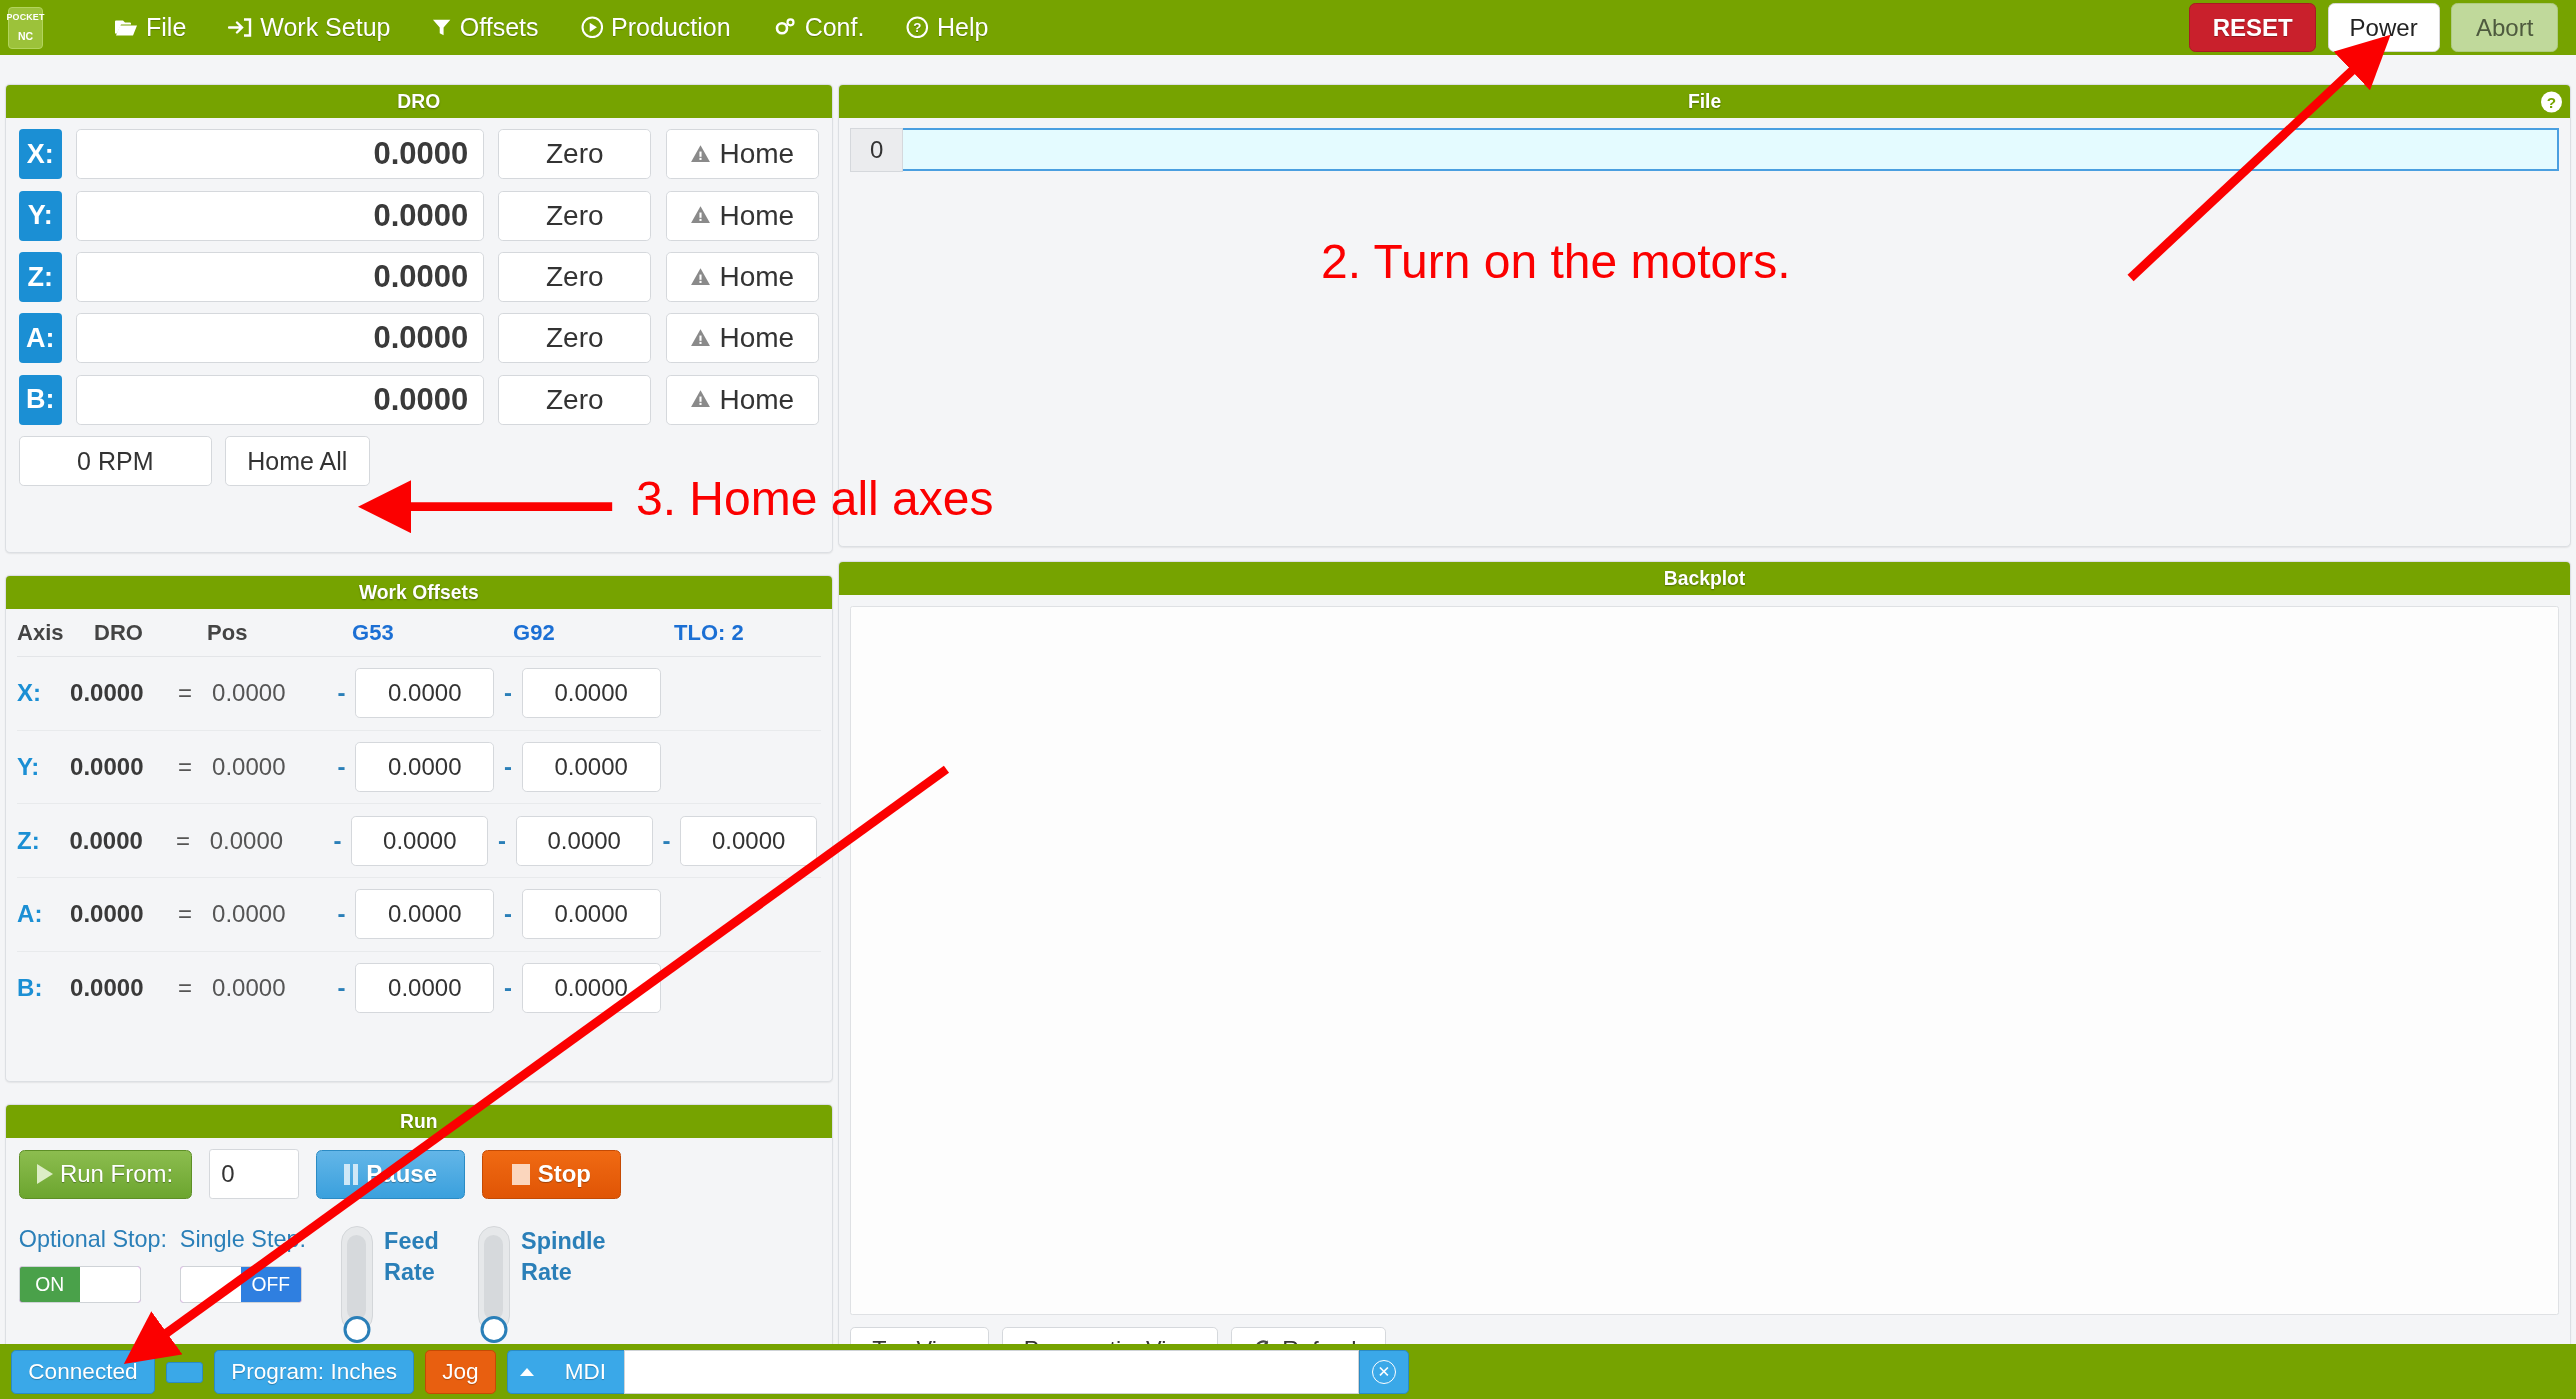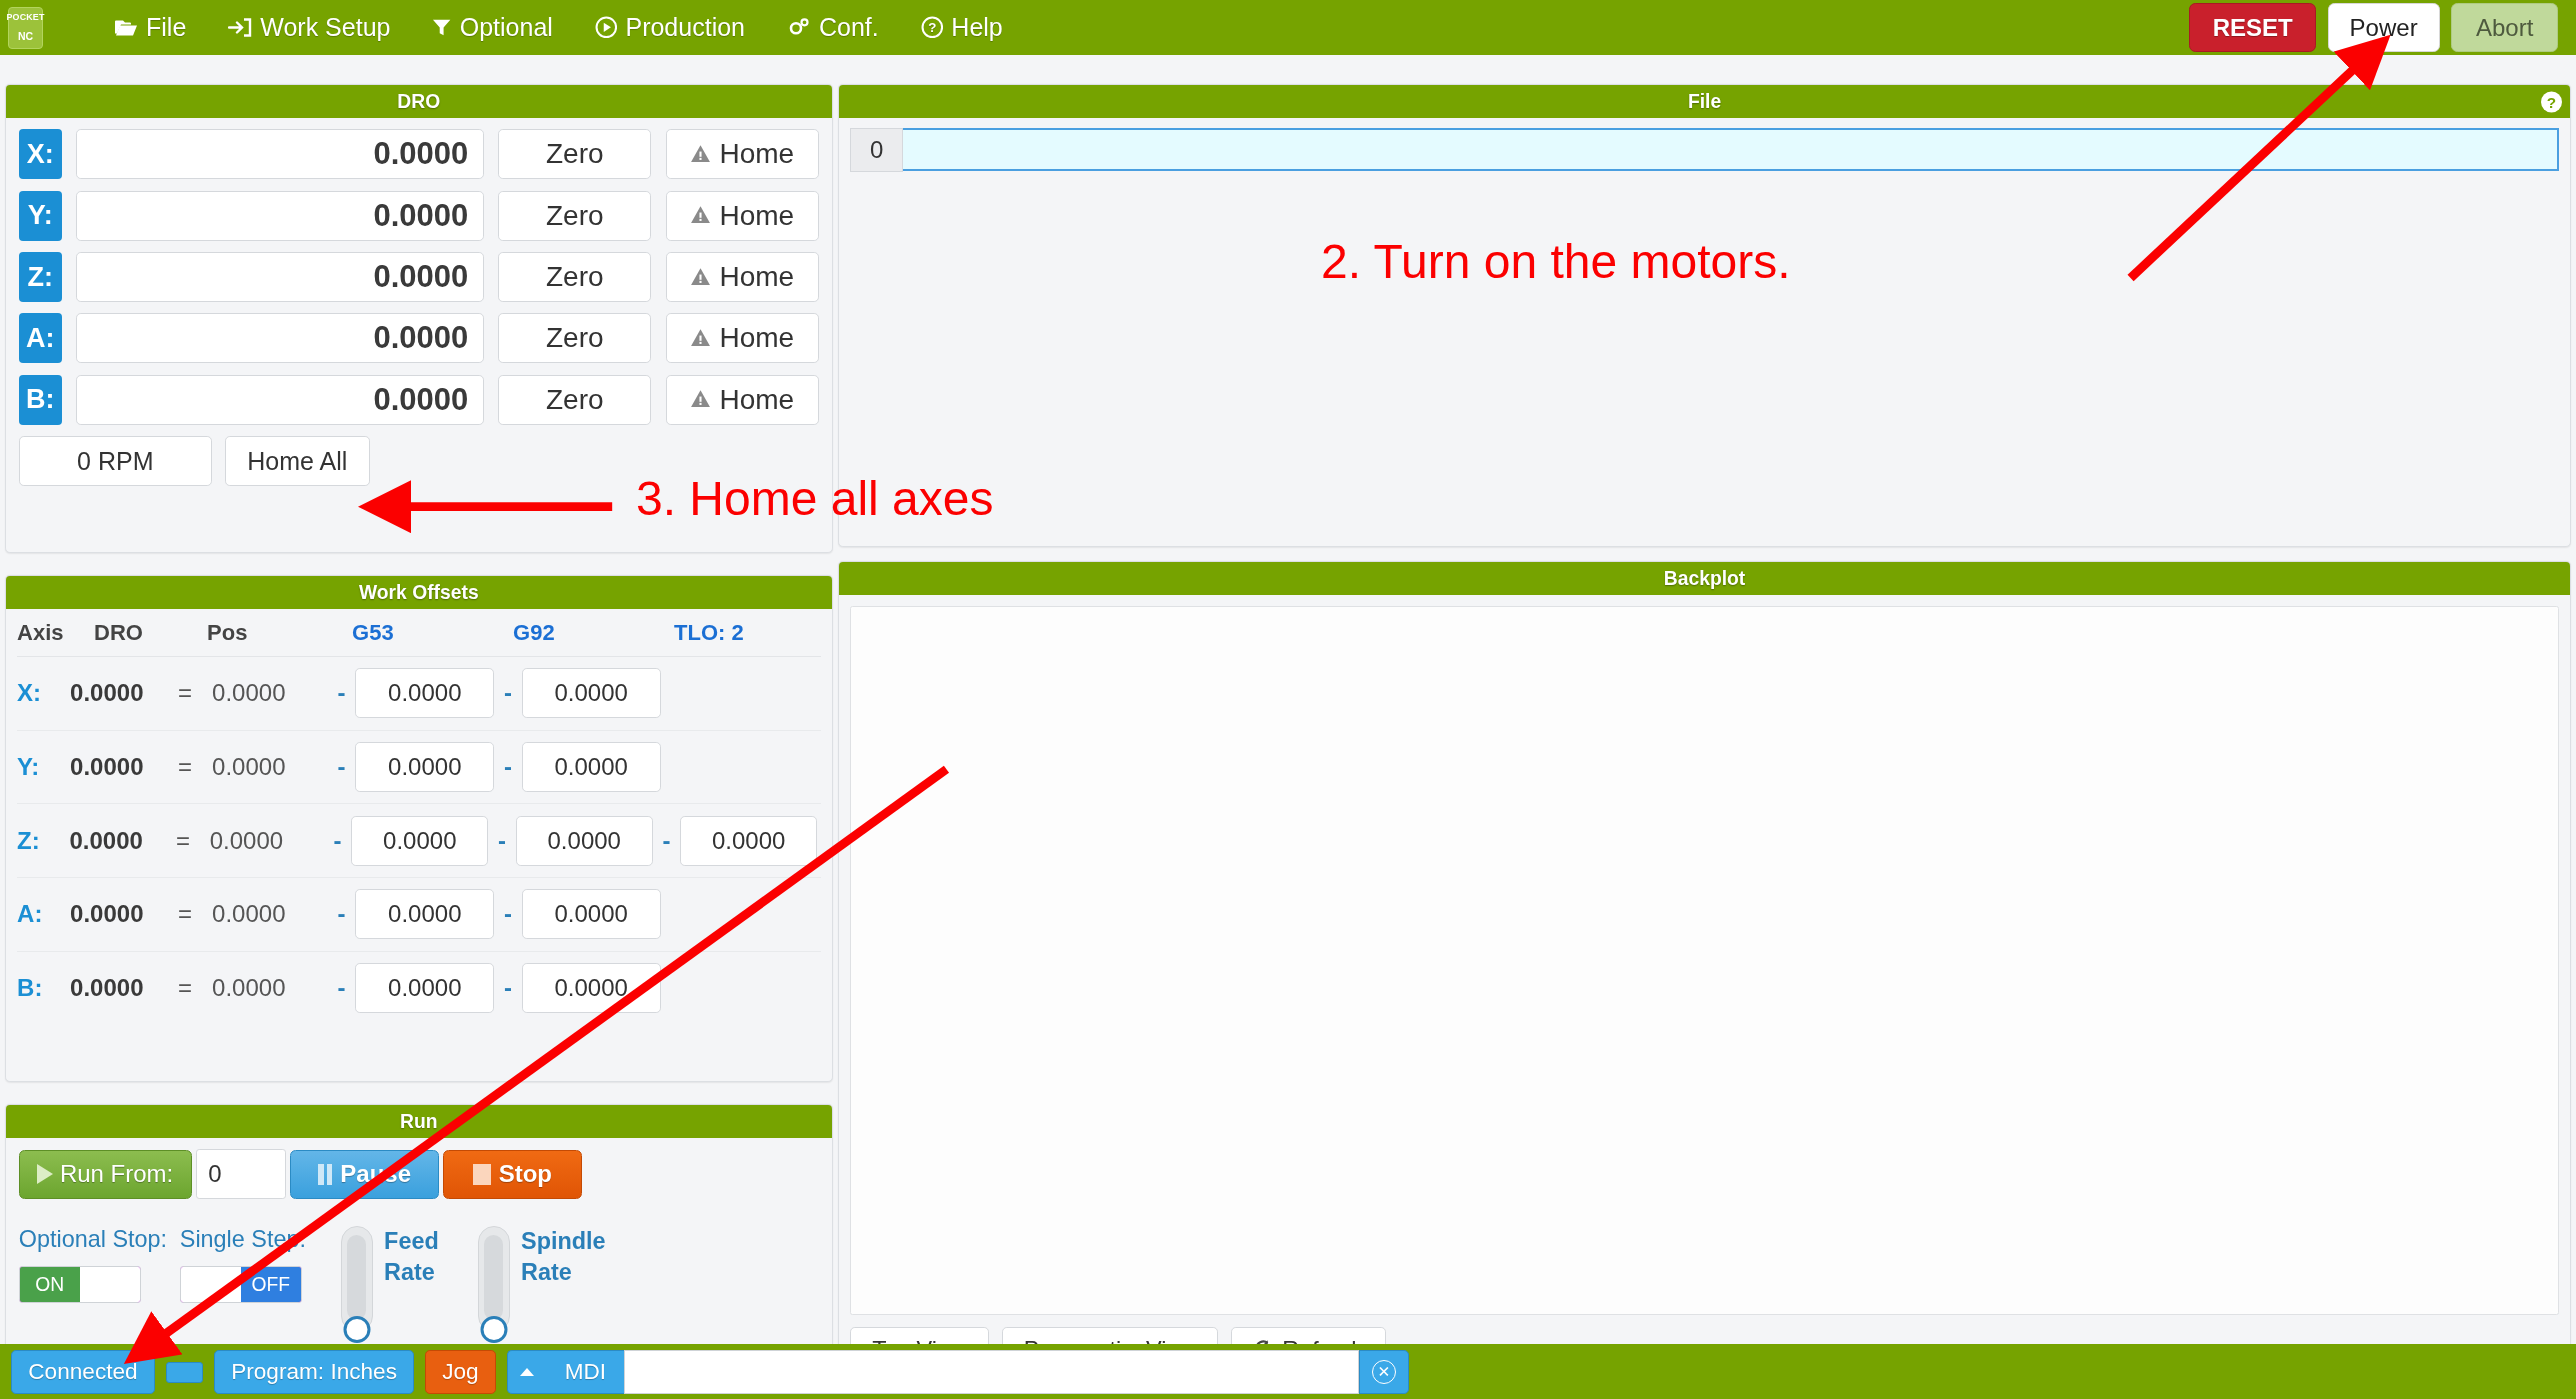--- a/index.html
+++ b/index.html
@@ -140,21 +140,21 @@
   .wo-minus { width: 21px; color: #2a7fb8; font-weight: bold; text-align: center; }
   .wo-input {
     width: 139px; height: 50px;
     background: #fff; border: 0.8px solid #d5d8dc; border-radius: 4.8px;
     font-size: 24px; color: #333; text-align: center; line-height: 48px;
     margin: 0 3.2px; cursor: text;
   }
 
   
   #run { left: 4.8px; top: 1104px; width: 828px; height: 322px; }
-  .run-btns { display: flex; align-items: center; gap: 4px; }
+  .run-btns { display: flex; align-items: center; gap: 17px; }
   .btn-runfrom {
     background: linear-gradient(#8cbd4f,#6ca52f); color: #fff;
     border: 0.8px solid #5d8f26; border-radius: 5.6px;
     font-size: 24px; padding: 9.7px 17.7px; cursor: pointer;
     display: flex; align-items: center; gap: 6.4px;
     text-shadow: 0 0.8px 0.8px rgba(0,0,0,.3);
   }
   .run-line {
     width: 90px; height: 50px; background: #fff;
     border: 0.8px solid #d5d8dc; border-radius: 3.2px;
@@ -331,21 +331,21 @@
         </span>
         <span>Work Setup</span>
       </div>
 
       <div class="nav-item">
         <span class="ico">
           <svg width="19.3" height="21" viewBox="0 0 20 20">
               <path d="M1 2h18l-7 8v8l-4-2v-6z" fill="#fff"></path>
             </svg>
         </span>
-        <span>Optional</span>
+        <span>Offsets</span>
       </div>
 
       <div class="nav-item">
         <span class="ico">
           <svg width="22.6" height="22.6" viewBox="0 0 22 22">
               <circle cx="11" cy="11" r="9.5" stroke="#fff" stroke-width="2" fill="none"></circle>
               <path d="M8.5 6.5l7 4.5-7 4.5z" fill="#fff"></path>
             </svg>
         </span>
         <span>Production</span>

